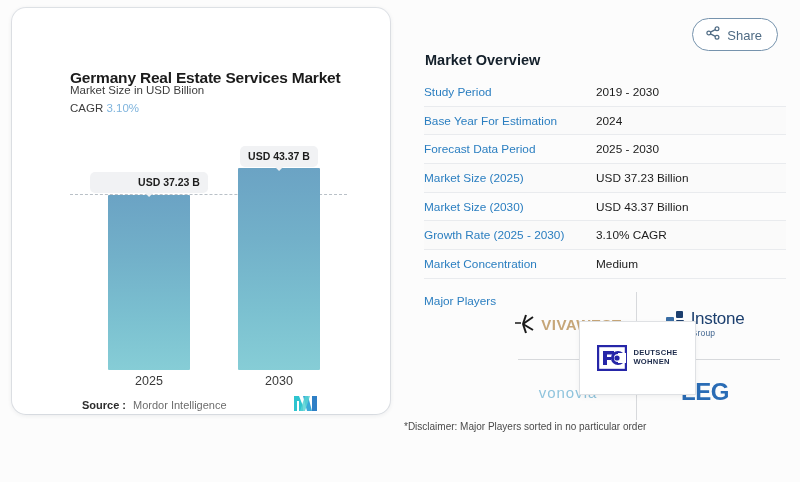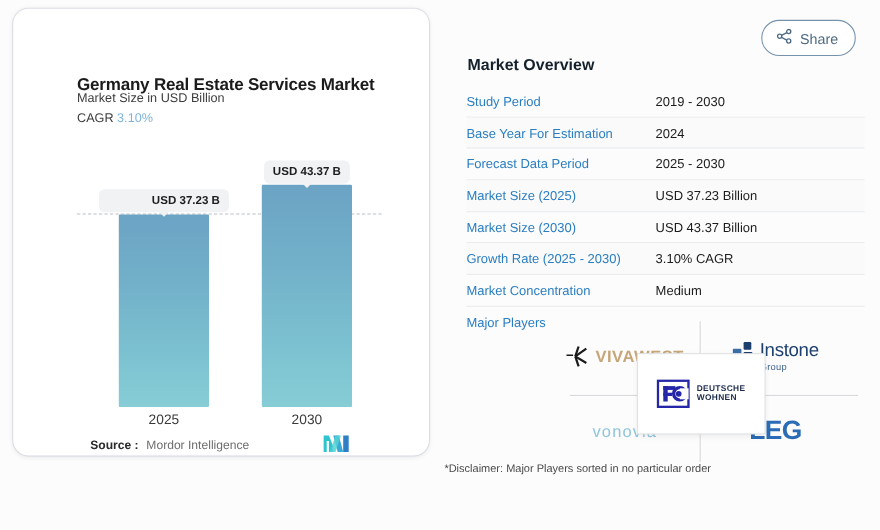--- a/index.html
+++ b/index.html
@@ -92,21 +92,21 @@
     position: absolute; left: 425px; top: 52px;
     font-size: 14.5px; font-weight: bold; color: #14202b;
   }
 
   .table { position: absolute; left: 424px; top: 78px; width: 362px; }
   .row {
     display: flex; align-items: center; height: 28.7px;
     border-bottom: 1px solid #e9ebee;
   }
   .row.alt { background: #fafafa; }
-  .row.no-line { border-bottom: none; }
+  .row.no-line { border-bottom: none; align-items: flex-end; }
   .row-k {
     width: 172px; font-size: 11.8px; color: #2a7ec0; white-space: nowrap;
   }
   .row-v { font-size: 11.8px; color: #1c1c1c; white-space: nowrap; }
 
   
   .logos { position: absolute; left: 500px; top: 292px; width: 280px; height: 128px; }
   .grid-v {
     position: absolute; left: 136px; top: 0; width: 1px; height: 128px; background: #d7d9dc;
   }

